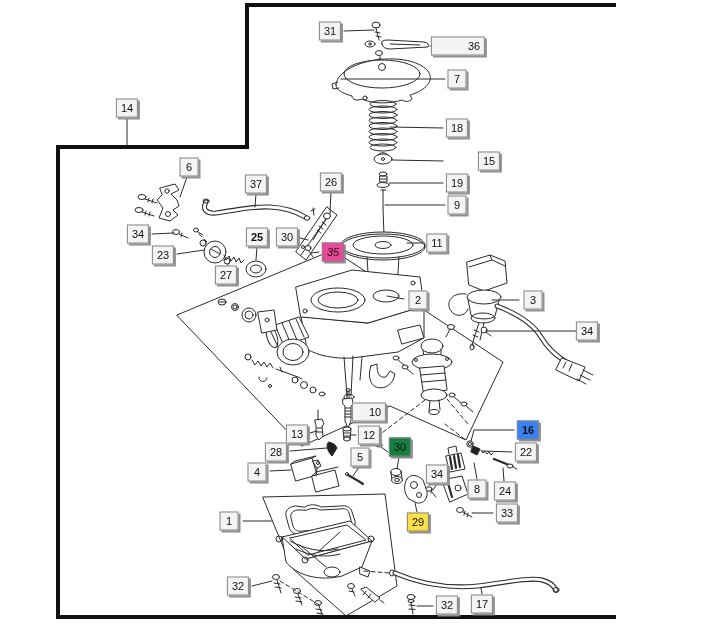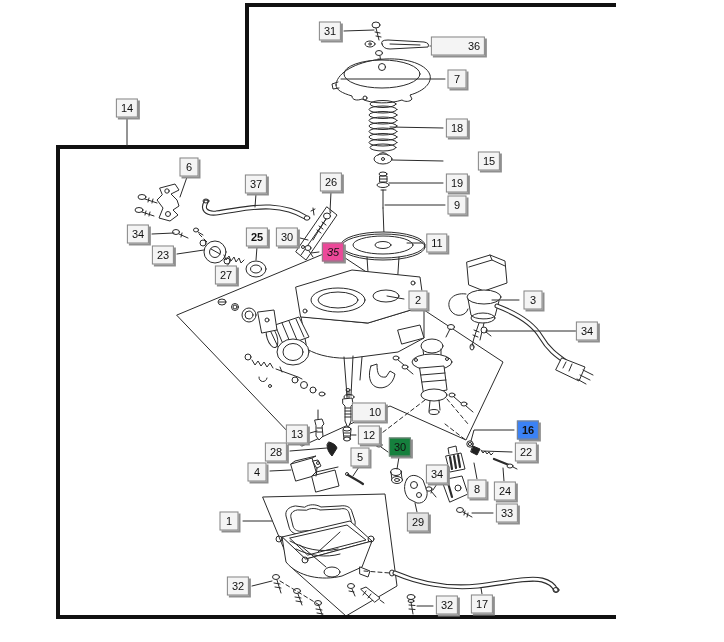--- a/index.html
+++ b/index.html
@@ -424,20 +424,20 @@
       <div class="callout" style="left: 276px; top: 452px; background: rgb(244, 244, 244); border-color: rgb(133, 133, 133); color: rgb(17, 17, 17); box-shadow: rgb(143, 143, 143) 2px 2px 0px;">28</div>
       <div class="callout" style="left: 257px; top: 472px; background: rgb(244, 244, 244); border-color: rgb(133, 133, 133); color: rgb(17, 17, 17); box-shadow: rgb(143, 143, 143) 2px 2px 0px;">4</div>
       <div class="callout" style="left: 360px; top: 457px; background: rgb(244, 244, 244); border-color: rgb(133, 133, 133); color: rgb(17, 17, 17); box-shadow: rgb(143, 143, 143) 2px 2px 0px;">5</div>
       <div class="callout" style="left: 400px; top: 447px; background: #15803d; border-color: rgb(133, 133, 133); color: rgb(17, 17, 17); box-shadow: rgb(143, 143, 143) 2px 2px 0px;">30</div>
       <div class="callout" style="left: 528px; top: 430px; background: #3b82f6; border-color: rgb(133, 133, 133); color: rgb(17, 17, 17); box-shadow: rgb(143, 143, 143) 2px 2px 0px; font-weight: bold;">16</div>
       <div class="callout" style="left: 526px; top: 452px; background: rgb(244, 244, 244); border-color: rgb(133, 133, 133); color: rgb(17, 17, 17); box-shadow: rgb(143, 143, 143) 2px 2px 0px;">22</div>
       <div class="callout" style="left: 477px; top: 489px; background: rgb(244, 244, 244); border-color: rgb(133, 133, 133); color: rgb(17, 17, 17); box-shadow: rgb(143, 143, 143) 2px 2px 0px;">8</div>
       <div class="callout" style="left: 505px; top: 491px; background: rgb(244, 244, 244); border-color: rgb(133, 133, 133); color: rgb(17, 17, 17); box-shadow: rgb(143, 143, 143) 2px 2px 0px;">24</div>
       <div class="callout" style="left: 507px; top: 513px; background: rgb(244, 244, 244); border-color: rgb(133, 133, 133); color: rgb(17, 17, 17); box-shadow: rgb(143, 143, 143) 2px 2px 0px;">33</div>
       <div class="callout" style="left: 437px; top: 474px; background: rgb(244, 244, 244); border-color: rgb(133, 133, 133); color: rgb(17, 17, 17); box-shadow: rgb(143, 143, 143) 2px 2px 0px;">34</div>
-      <div class="callout" style="left: 418px; top: 522px; background: #e5e5e5; border-color: rgb(133, 133, 133); color: rgb(17, 17, 17); box-shadow: rgb(143, 143, 143) 2px 2px 0px;">29</div>
+      <div class="callout" style="left: 418px; top: 522px; background: #fde047; border-color: rgb(133, 133, 133); color: rgb(17, 17, 17); box-shadow: rgb(143, 143, 143) 2px 2px 0px;">29</div>
       <div class="callout" style="left: 229px; top: 521px; background: rgb(244, 244, 244); border-color: rgb(133, 133, 133); color: rgb(17, 17, 17); box-shadow: rgb(143, 143, 143) 2px 2px 0px;">1</div>
       <div class="callout" style="left: 238px; top: 586px; background: rgb(244, 244, 244); border-color: rgb(133, 133, 133); color: rgb(17, 17, 17); box-shadow: rgb(143, 143, 143) 2px 2px 0px;">32</div>
       <div class="callout" style="left: 447px; top: 605px; background: rgb(244, 244, 244); border-color: rgb(133, 133, 133); color: rgb(17, 17, 17); box-shadow: rgb(143, 143, 143) 2px 2px 0px;">32</div>
       <div class="callout" style="left: 482px; top: 604px; background: rgb(244, 244, 244); border-color: rgb(133, 133, 133); color: rgb(17, 17, 17); box-shadow: rgb(143, 143, 143) 2px 2px 0px;">17</div>
     </div>
 
 </div>
 
 </body></html>

